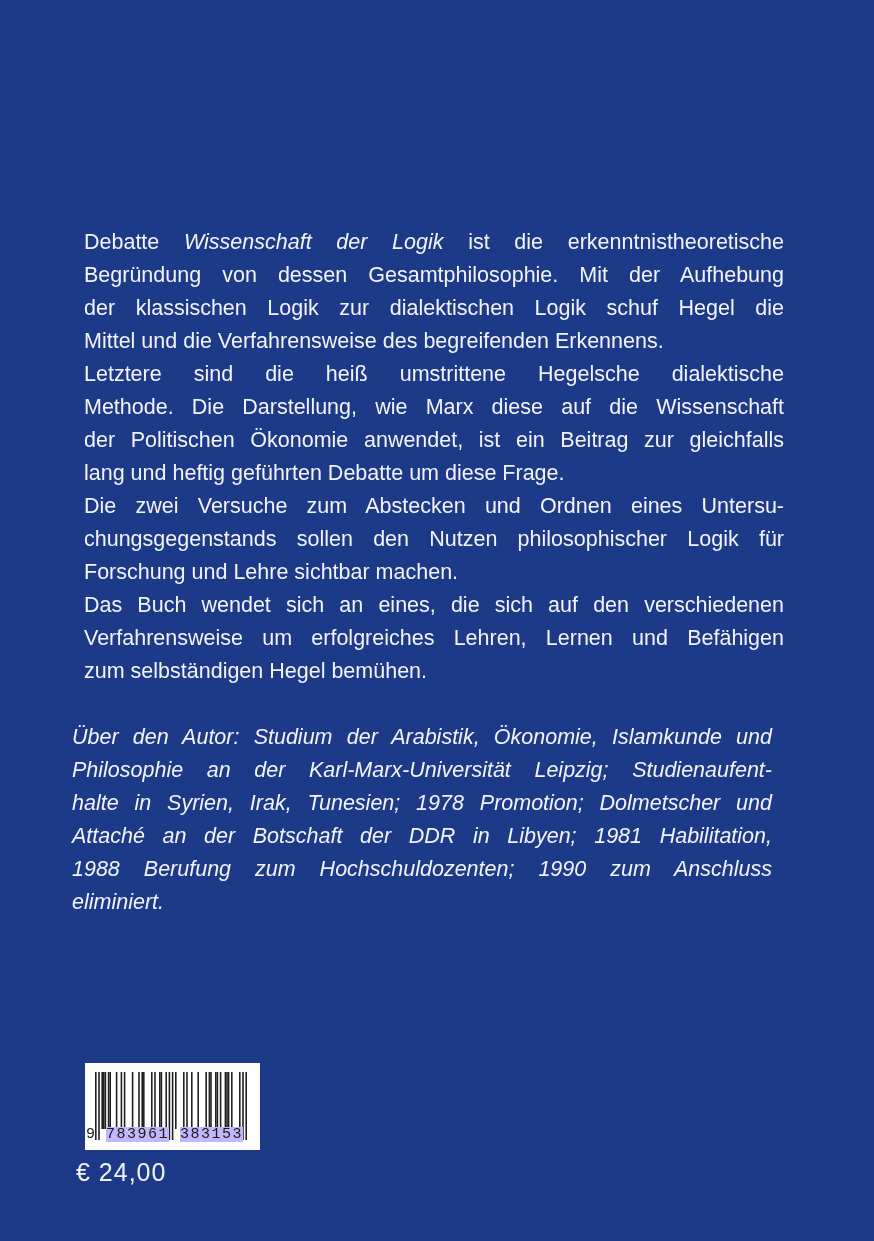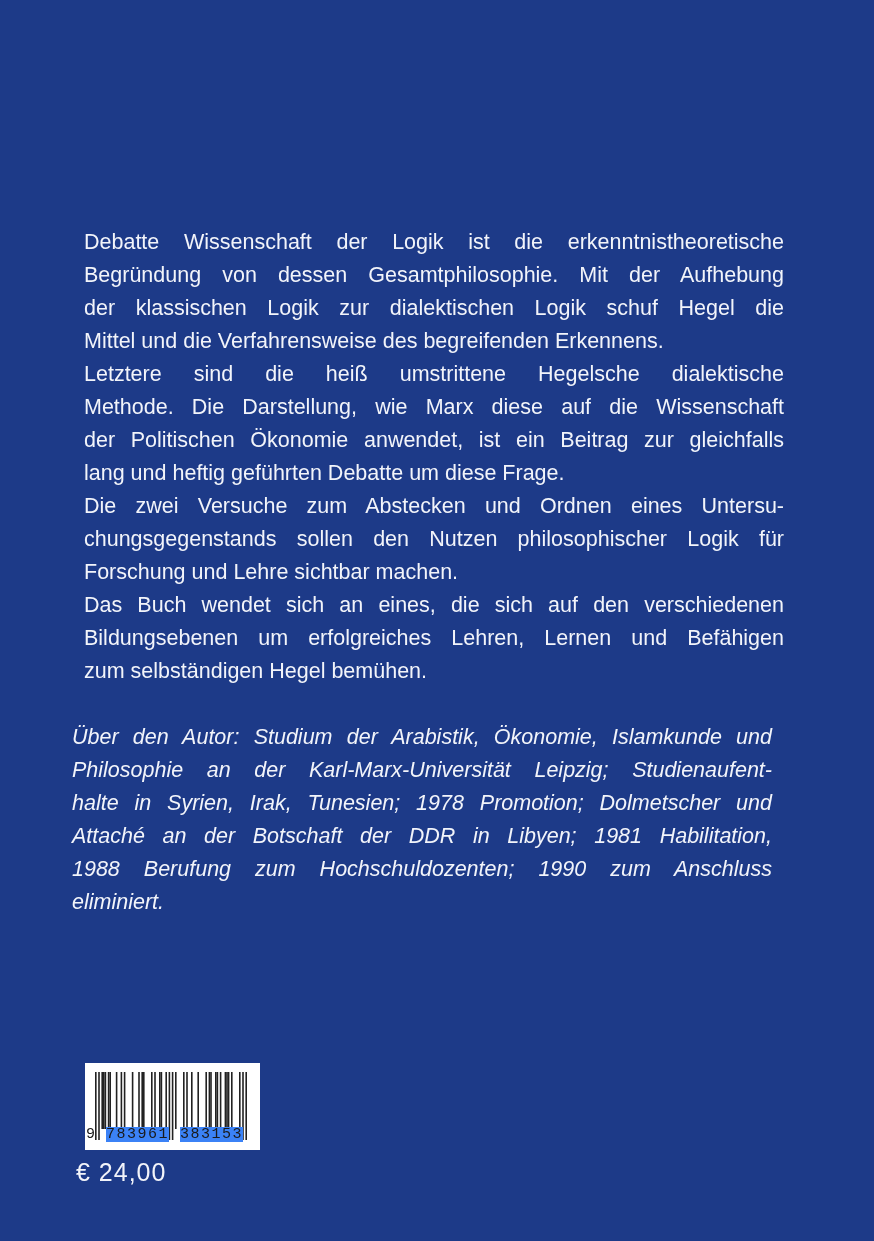--- a/index.html
+++ b/index.html
@@ -28,21 +28,21 @@
   .author-note .line {
     text-align: justify;
     text-align-last: justify;
     white-space: normal;
     height: 33px;
   }
   .blurb .line.last,
   .author-note .line.last {
     text-align-last: left;
   }
-  .italic { }
+  .italic { font-style: italic; }
   .author-note {
     position: absolute;
     left: 72px;
     top: 721px;
     width: 700px;
     color: #f2f4fa;
     font-size: 21.5px;
     line-height: 33px;
     font-style: italic;
   }
@@ -61,21 +61,21 @@
     width: 152px;
     height: 68px;
     display: block;
   }
   .barcode-digits {
     position: absolute;
     font-family: "Liberation Mono", monospace;
     font-size: 15px;
     line-height: 15px;
     color: #1a1a1a;
-    background: #3b82f6;
+    background: #c4b5fd;
     letter-spacing: 1.5px;
     top: 64px;
   }
   .digit-first  { left: 1px;  background: transparent; letter-spacing: 0; }
   .digit-left   { left: 21px; }
   .digit-right  { left: 95px; }
   .price {
     position: absolute;
     left: 76px;
     top: 1158px;
@@ -95,21 +95,21 @@
       <div class="line"><span>der klassischen Logik zur dialektischen Logik schuf Hegel die</span></div>
       <div class="line last"><span>Mittel und die Verfahrensweise des begreifenden Erkennens.</span></div>
       <div class="line"><span>Letztere sind die heiß umstrittene Hegelsche dialektische</span></div>
       <div class="line"><span>Methode. Die Darstellung, wie Marx diese auf die Wissenschaft</span></div>
       <div class="line"><span>der Politischen Ökonomie anwendet, ist ein Beitrag zur gleichfalls</span></div>
       <div class="line last"><span>lang und heftig geführten Debatte um diese Frage.</span></div>
       <div class="line"><span>Die zwei Versuche zum Abstecken und Ordnen eines Untersu-</span></div>
       <div class="line"><span>chungsgegenstands sollen den Nutzen philosophischer Logik für</span></div>
       <div class="line last"><span>Forschung und Lehre sichtbar machen.</span></div>
       <div class="line"><span>Das Buch wendet sich an eines, die sich auf den verschiedenen</span></div>
-      <div class="line"><span>Bildungsebenen um erfolgreiches Lehren, Lernen und Befähigen</span></div>
+      <div class="line"><span>Verfahrensweise um erfolgreiches Lehren, Lernen und Befähigen</span></div>
       <div class="line last"><span>zum selbständigen Hegel bemühen.</span></div>
     </div>
 
   <div class="author-note">
       <div class="line">Über den Autor: Studium der Arabistik, Ökonomie, Islamkunde und</div>
       <div class="line">Philosophie an der Karl-Marx-Universität Leipzig; Studienaufent-</div>
       <div class="line">halte in Syrien, Irak, Tunesien; 1978 Promotion; Dolmetscher und</div>
       <div class="line">Attaché an der Botschaft der DDR in Libyen; 1981 Habilitation,</div>
       <div class="line">1988 Berufung zum Hochschuldozenten; 1990 zum Anschluss</div>
       <div class="line last">eliminiert.</div>

